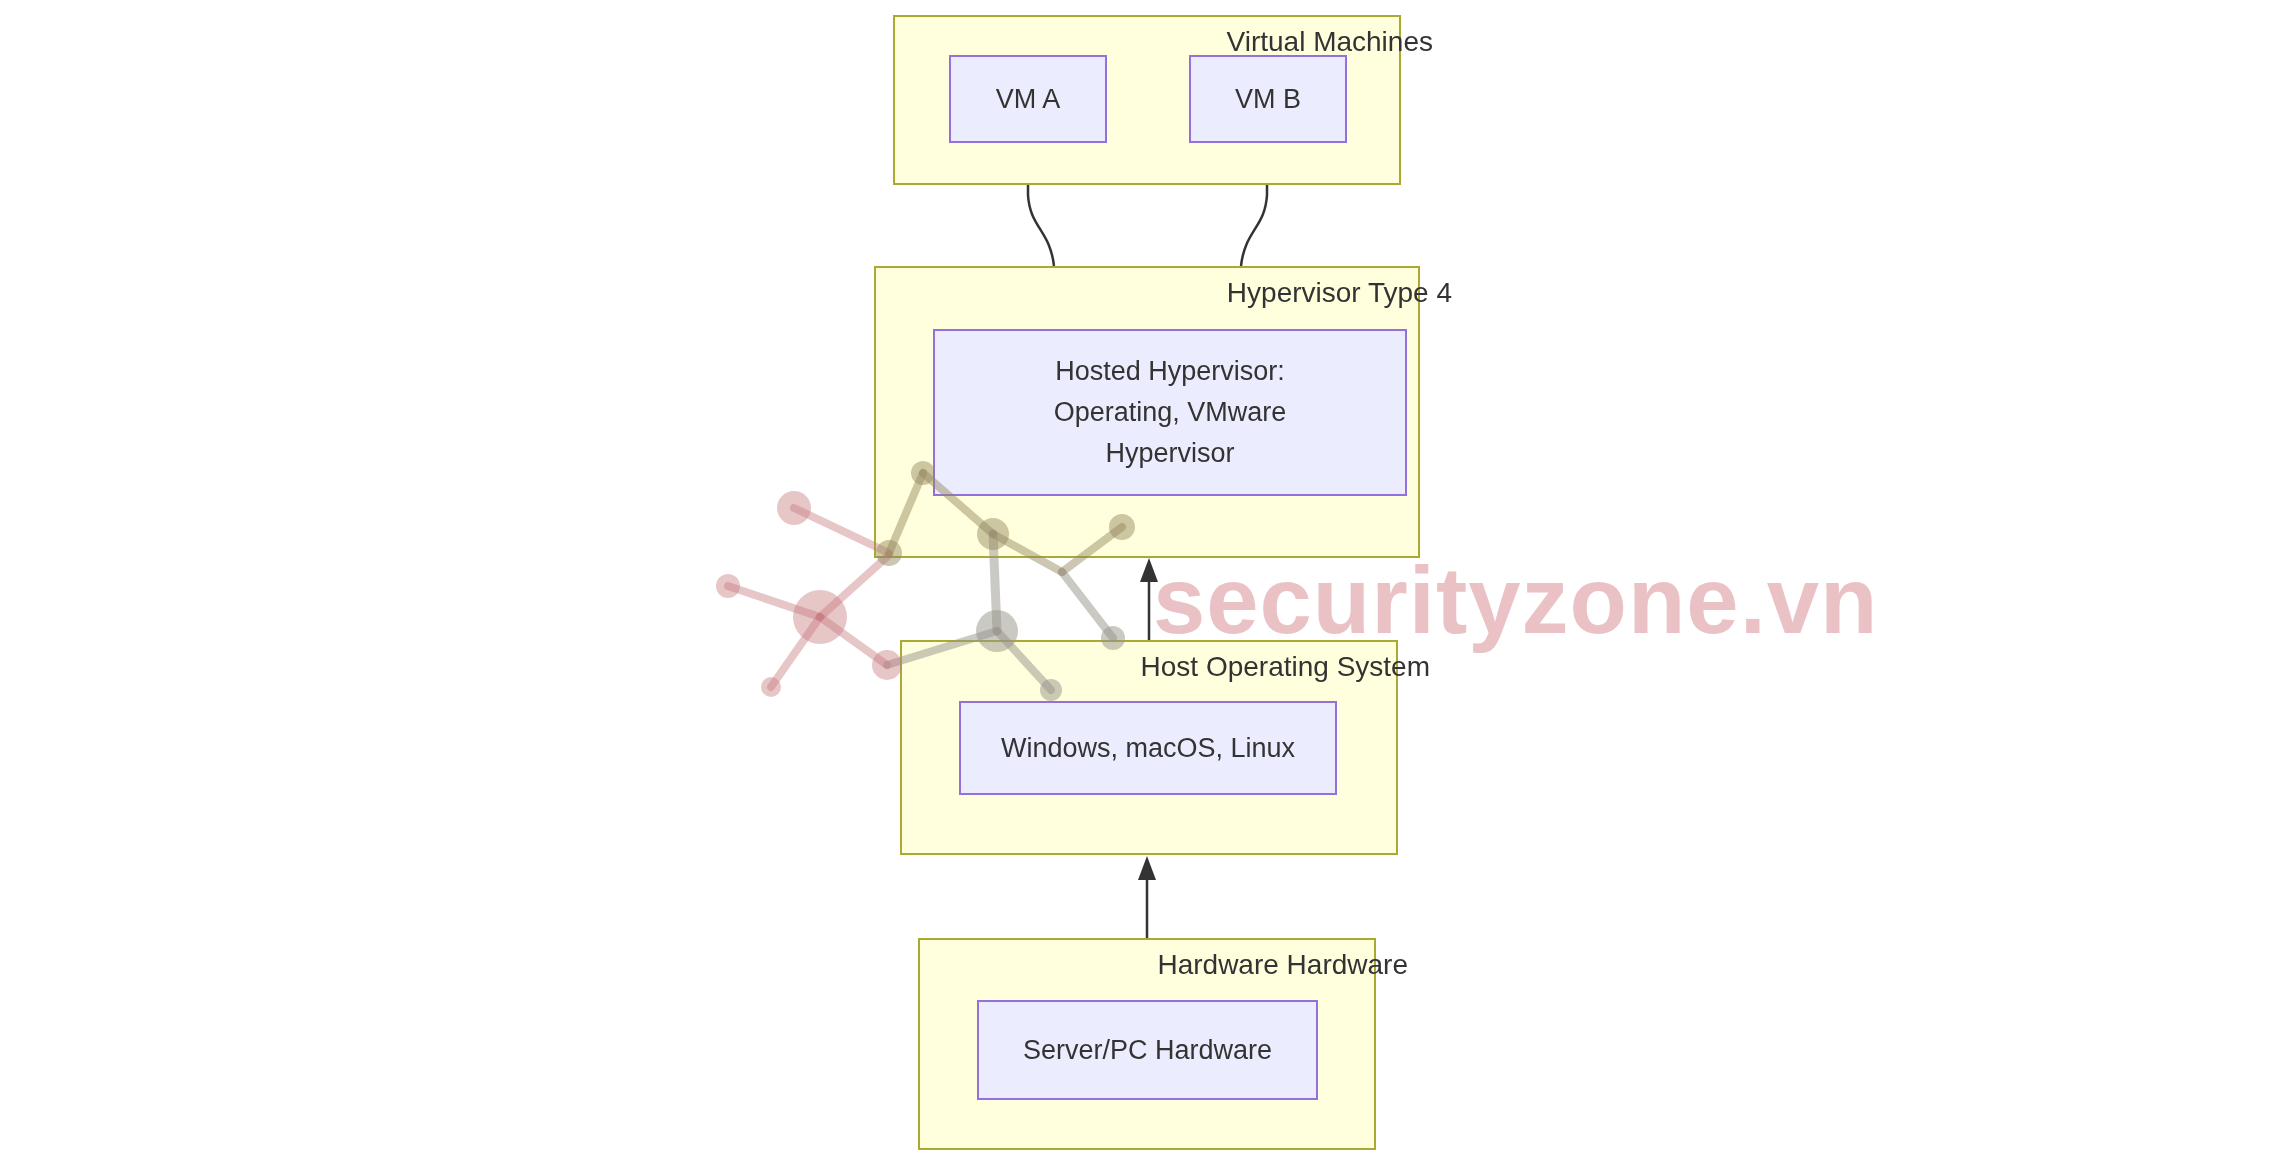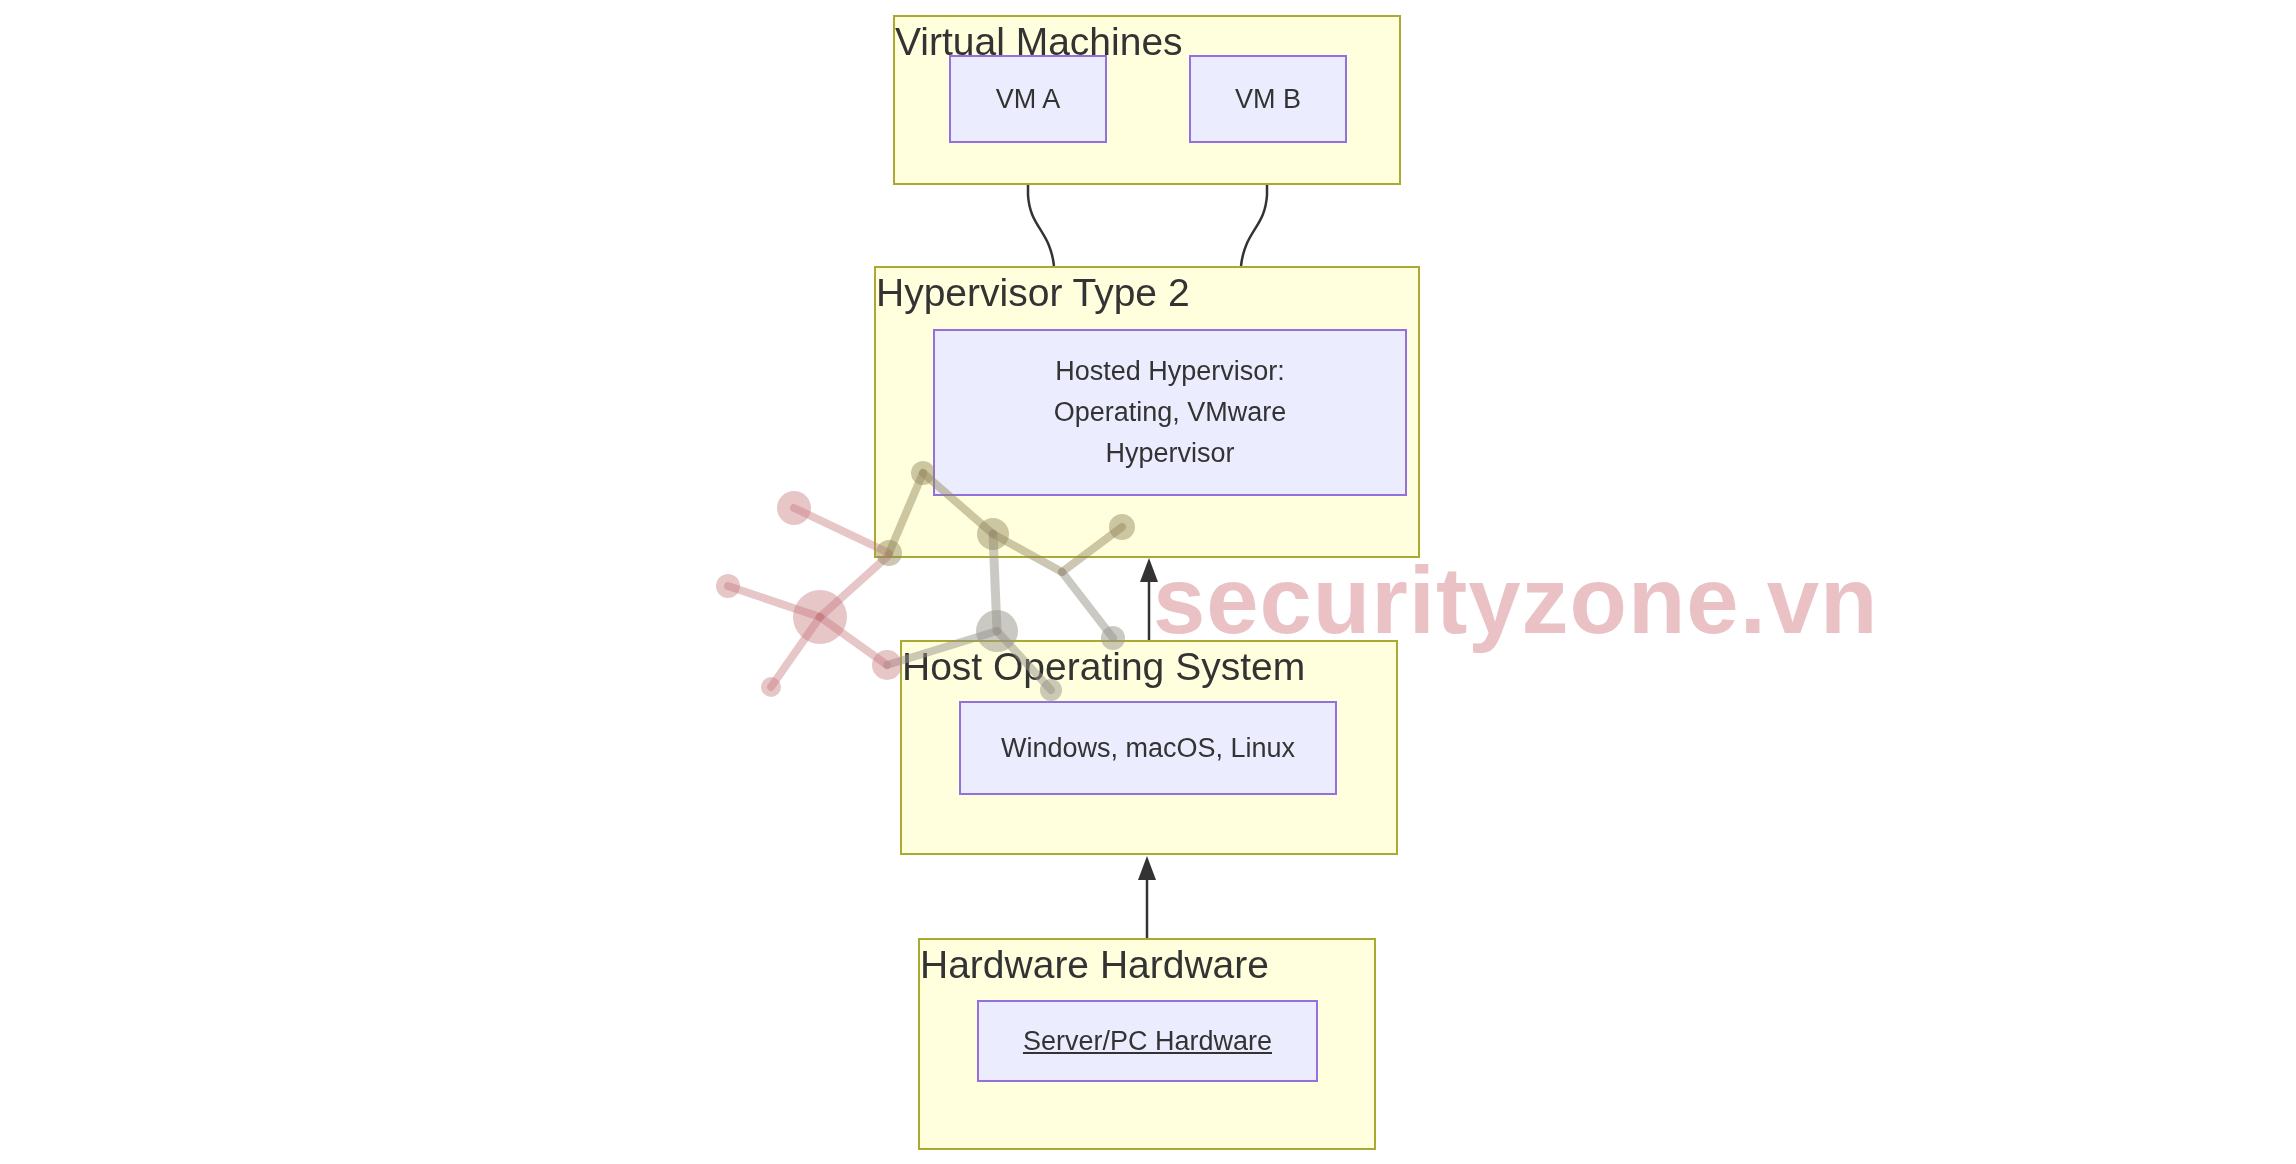--- a/index.html
+++ b/index.html
@@ -21,24 +21,25 @@
   .cluster {
     position: absolute;
     background: #ffffde;
     border: 2px solid #aaaa33;
     box-sizing: border-box;
   }
   .cluster-label {
     position: absolute;
     left: 0; top: 8px;
     width: 100%;
-    text-align: left;
-    font-size: 39px;
+    text-align: right;
+    font-size: 28px;
     line-height: 34px;
     color: #333333;
+    padding-left: 34px;
   }
   .node {
     position: absolute;
     background: #ececff;
     border: 2px solid #9370db;
     box-sizing: border-box;
     display: flex;
     flex-direction: column;
     align-items: center;
     justify-content: center;
@@ -50,21 +51,21 @@
 
   
   .cluster-vm   { left: 893px;  top: 15px;  width: 508px; height: 170px; }
   .node-vma     { left: 949px;  top: 55px;  width: 158px; height: 88px; }
   .node-vmb     { left: 1189px; top: 55px;  width: 158px; height: 88px; }
   .cluster-hyp  { left: 874px;  top: 266px; width: 546px; height: 292px; }
   .node-hyp     { left: 933px;  top: 329px; width: 474px; height: 167px; }
   .cluster-host { left: 900px;  top: 640px; width: 498px; height: 215px; }
   .node-host    { left: 959px;  top: 701px; width: 378px; height: 94px; }
   .cluster-phys { left: 918px;  top: 938px; width: 458px; height: 212px; }
-  .node-phys    { left: 977px;  top: 1000px; width: 341px; height: 82px; text-decoration: underline; }
+  .node-phys    { left: 977px;  top: 1000px; width: 341px; height: 100px; }
 
   .edges path { stroke: #333333; stroke-width: 2.5px; fill: none; }
   .edges polygon { fill: #333333; stroke: none; }
 
   .watermark-text {
     position: absolute;
     left: 1125px;
     top: 551px;
     font-size: 94px;
     font-weight: bold;
@@ -110,21 +111,21 @@
     <div class="cluster-label">Virtual Machines</div>
   </div>
   <div class="node node-vma">
     <span>VM A</span>
   </div>
   <div class="node node-vmb">
     <span>VM B</span>
   </div>
 
   <div class="cluster cluster-hyp">
-    <div class="cluster-label">Hypervisor Type 2</div>
+    <div class="cluster-label">Hypervisor Type 4</div>
   </div>
   <div class="node node-hyp">
     <span class="line">Hosted Hypervisor:</span>
     <span class="line">Operating, VMware</span>
     <span class="line">Hypervisor</span>
   </div>
 
   <div class="cluster cluster-host">
     <div class="cluster-label">Host Operating System</div>
   </div>

